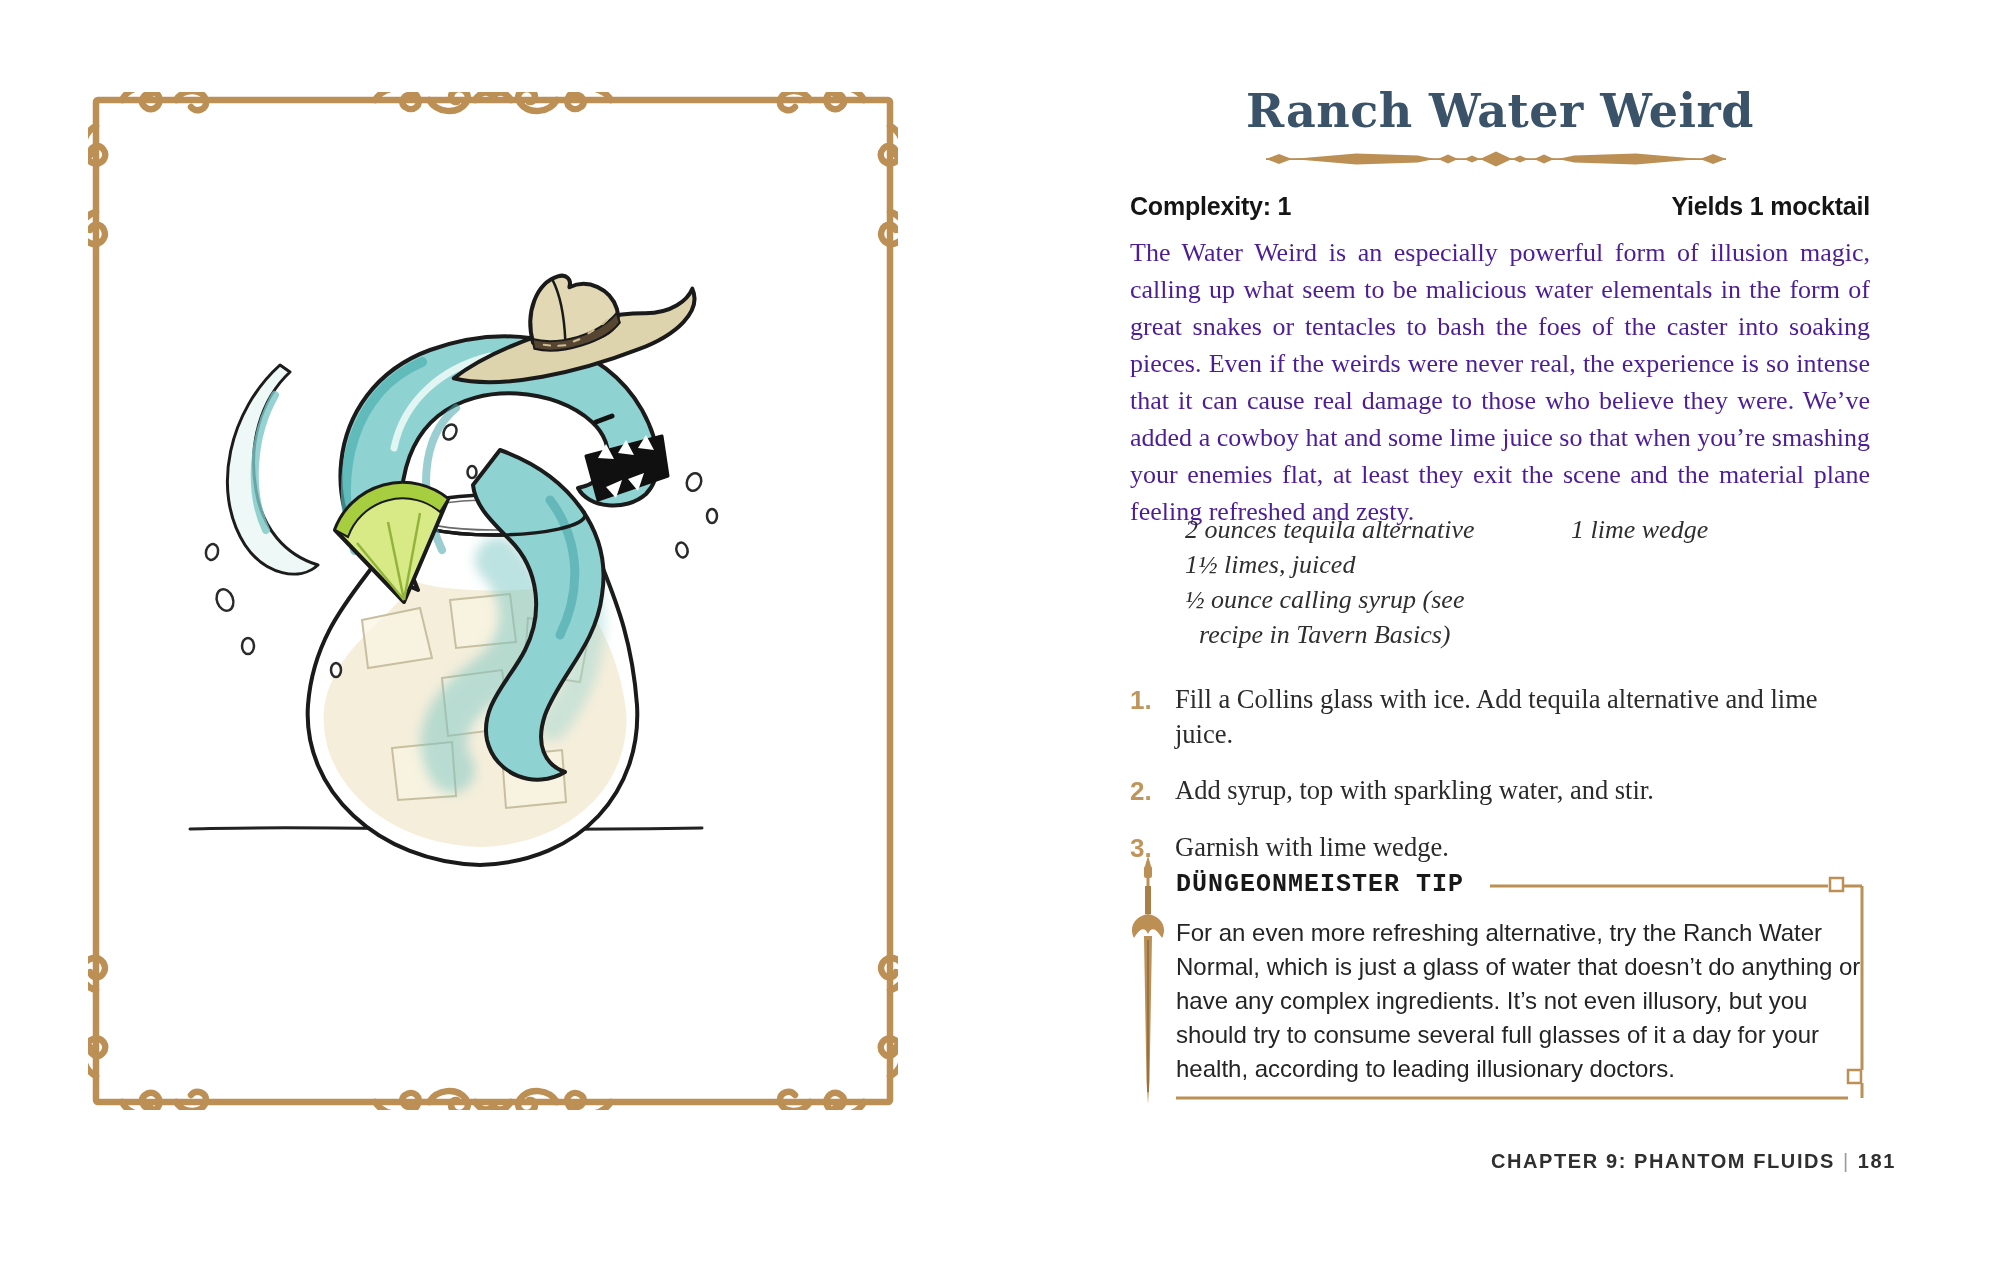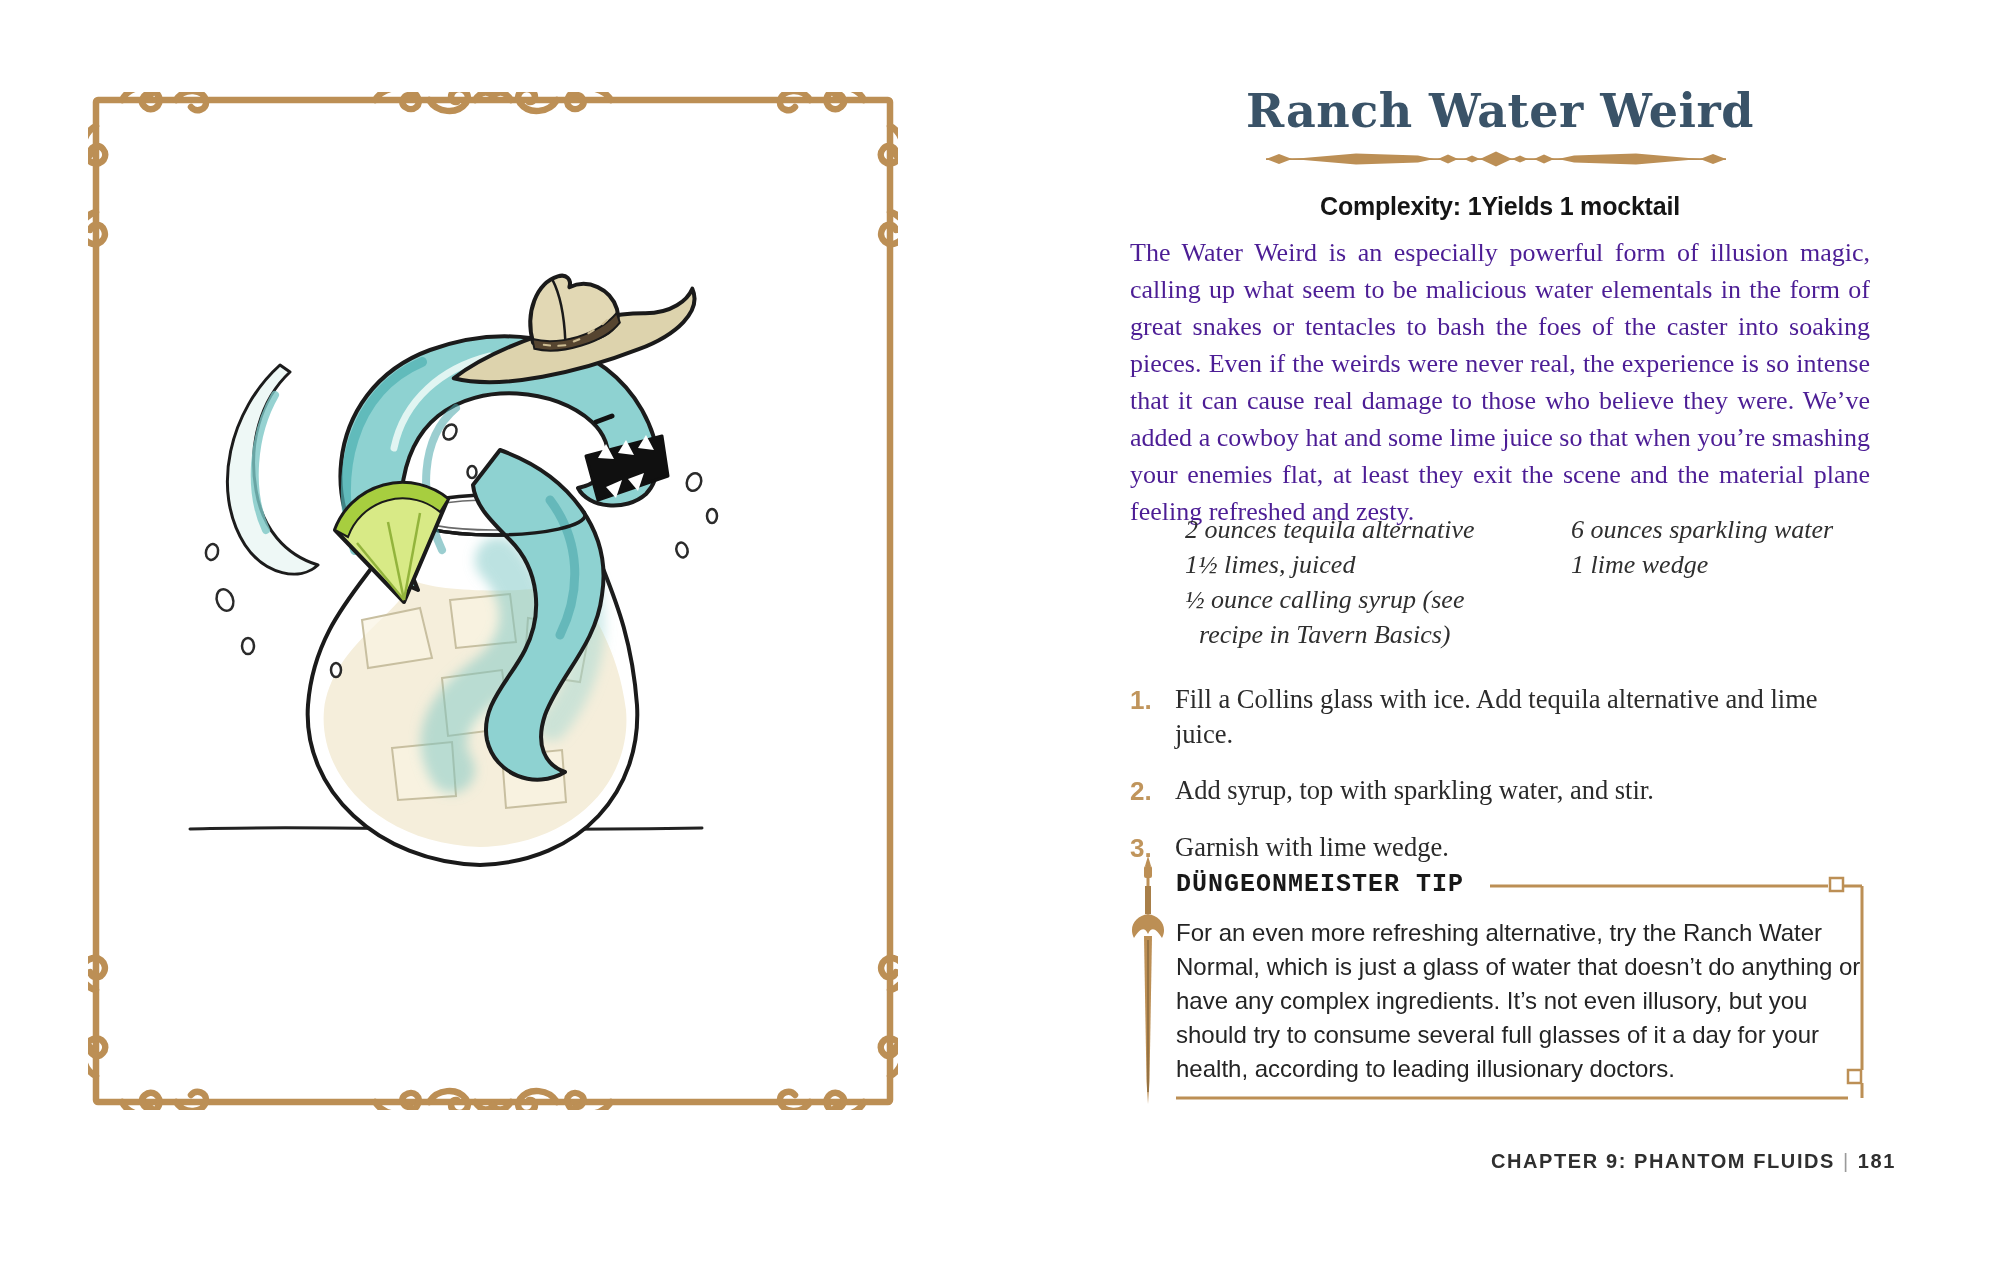--- a/index.html
+++ b/index.html
@@ -9,21 +9,21 @@
   }
   .abs{position:absolute;}
 
   
   #recipe-title{
     left:1130px;top:84px;width:740px;text-align:center;
     font-family:"DejaVu Serif",serif;font-weight:bold;font-size:46px;
     color:#3a5368;letter-spacing:.5px;
   }
   #title-divider{left:1266px;top:148px;}
-  #meta-row{left:1130px;top:192px;width:740px;display:flex;justify-content:center;
+  #meta-row{left:1130px;top:192px;width:740px;display:flex;justify-content:space-between;
     font-family:"Liberation Sans",sans-serif;font-weight:bold;font-size:25px;color:#151515;letter-spacing:-.2px;}
   #intro{left:1130px;top:234px;width:740px;font-size:26px;line-height:37px;color:#4c1d95;
     text-align:justify;}
   #ingredients{left:1173px;top:512px;width:700px;font-style:italic;font-size:26px;line-height:35px;color:#2f2f2f;}
   .ing-col{position:absolute;top:0;}
   #ing-col1{left:12px;width:340px;}
   #ing-col2{left:398px;width:300px;}
   .ing-item{padding-left:14px;text-indent:-14px;}
   #steps{left:1130px;top:682px;width:745px;}
   .step{display:flex;margin-bottom:21px;font-size:26.5px;line-height:35px;color:#2b2b2b;}
@@ -198,21 +198,20 @@
 
   <div class="abs" id="intro">The Water Weird is an especially powerful form of illusion magic, calling up what seem to be malicious water elementals in the form of great snakes or tentacles to bash the foes of the caster into soaking pieces. Even if the weirds were never real, the experience is so intense that it can cause real damage to those who believe they were. We’ve added a cowboy hat and some lime juice so that when you’re smashing your enemies flat, at least they exit the scene and the material plane feeling refreshed and zesty.</div>
 
   <div class="abs" id="ingredients">
     <div class="ing-col" id="ing-col1">
       <div class="ing-item">2 ounces tequila alternative</div>
       <div class="ing-item">1½ limes, juiced</div>
       <div class="ing-item">½ ounce calling syrup (see recipe in Tavern Basics)</div>
     </div>
     <div class="ing-col" id="ing-col2">
-      <div class="ing-item">6 ounces sparkling water</div>
       <div class="ing-item">1 lime wedge</div>
     </div>
   </div>
 
   <div class="abs" id="steps">
     <div class="step">
       <span class="step-num">1.</span>
       <span class="step-text">Fill a Collins glass with ice. Add tequila alternative and lime juice.</span>
     </div>
     <div class="step">

